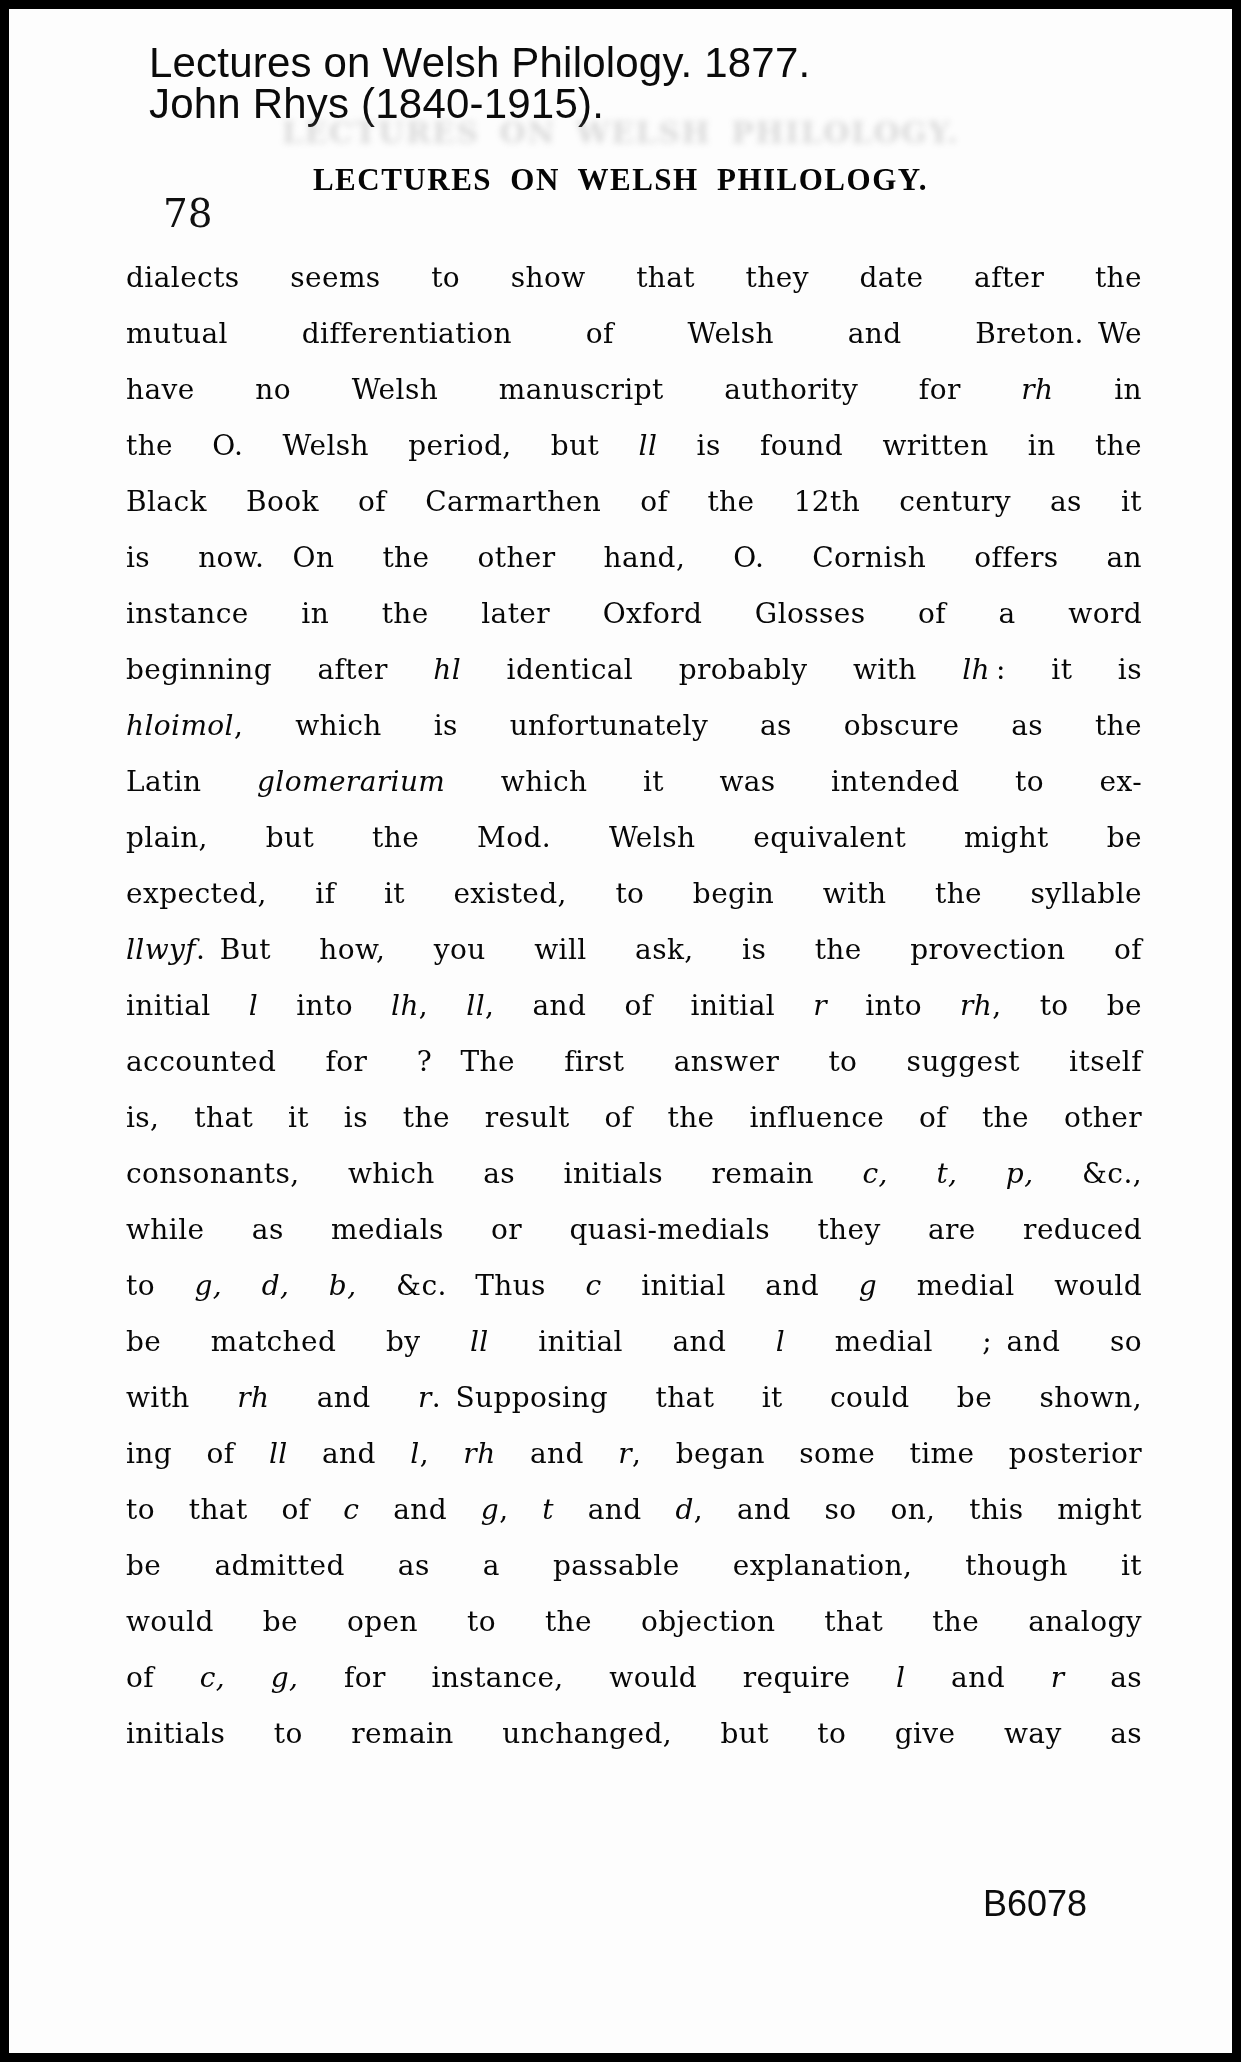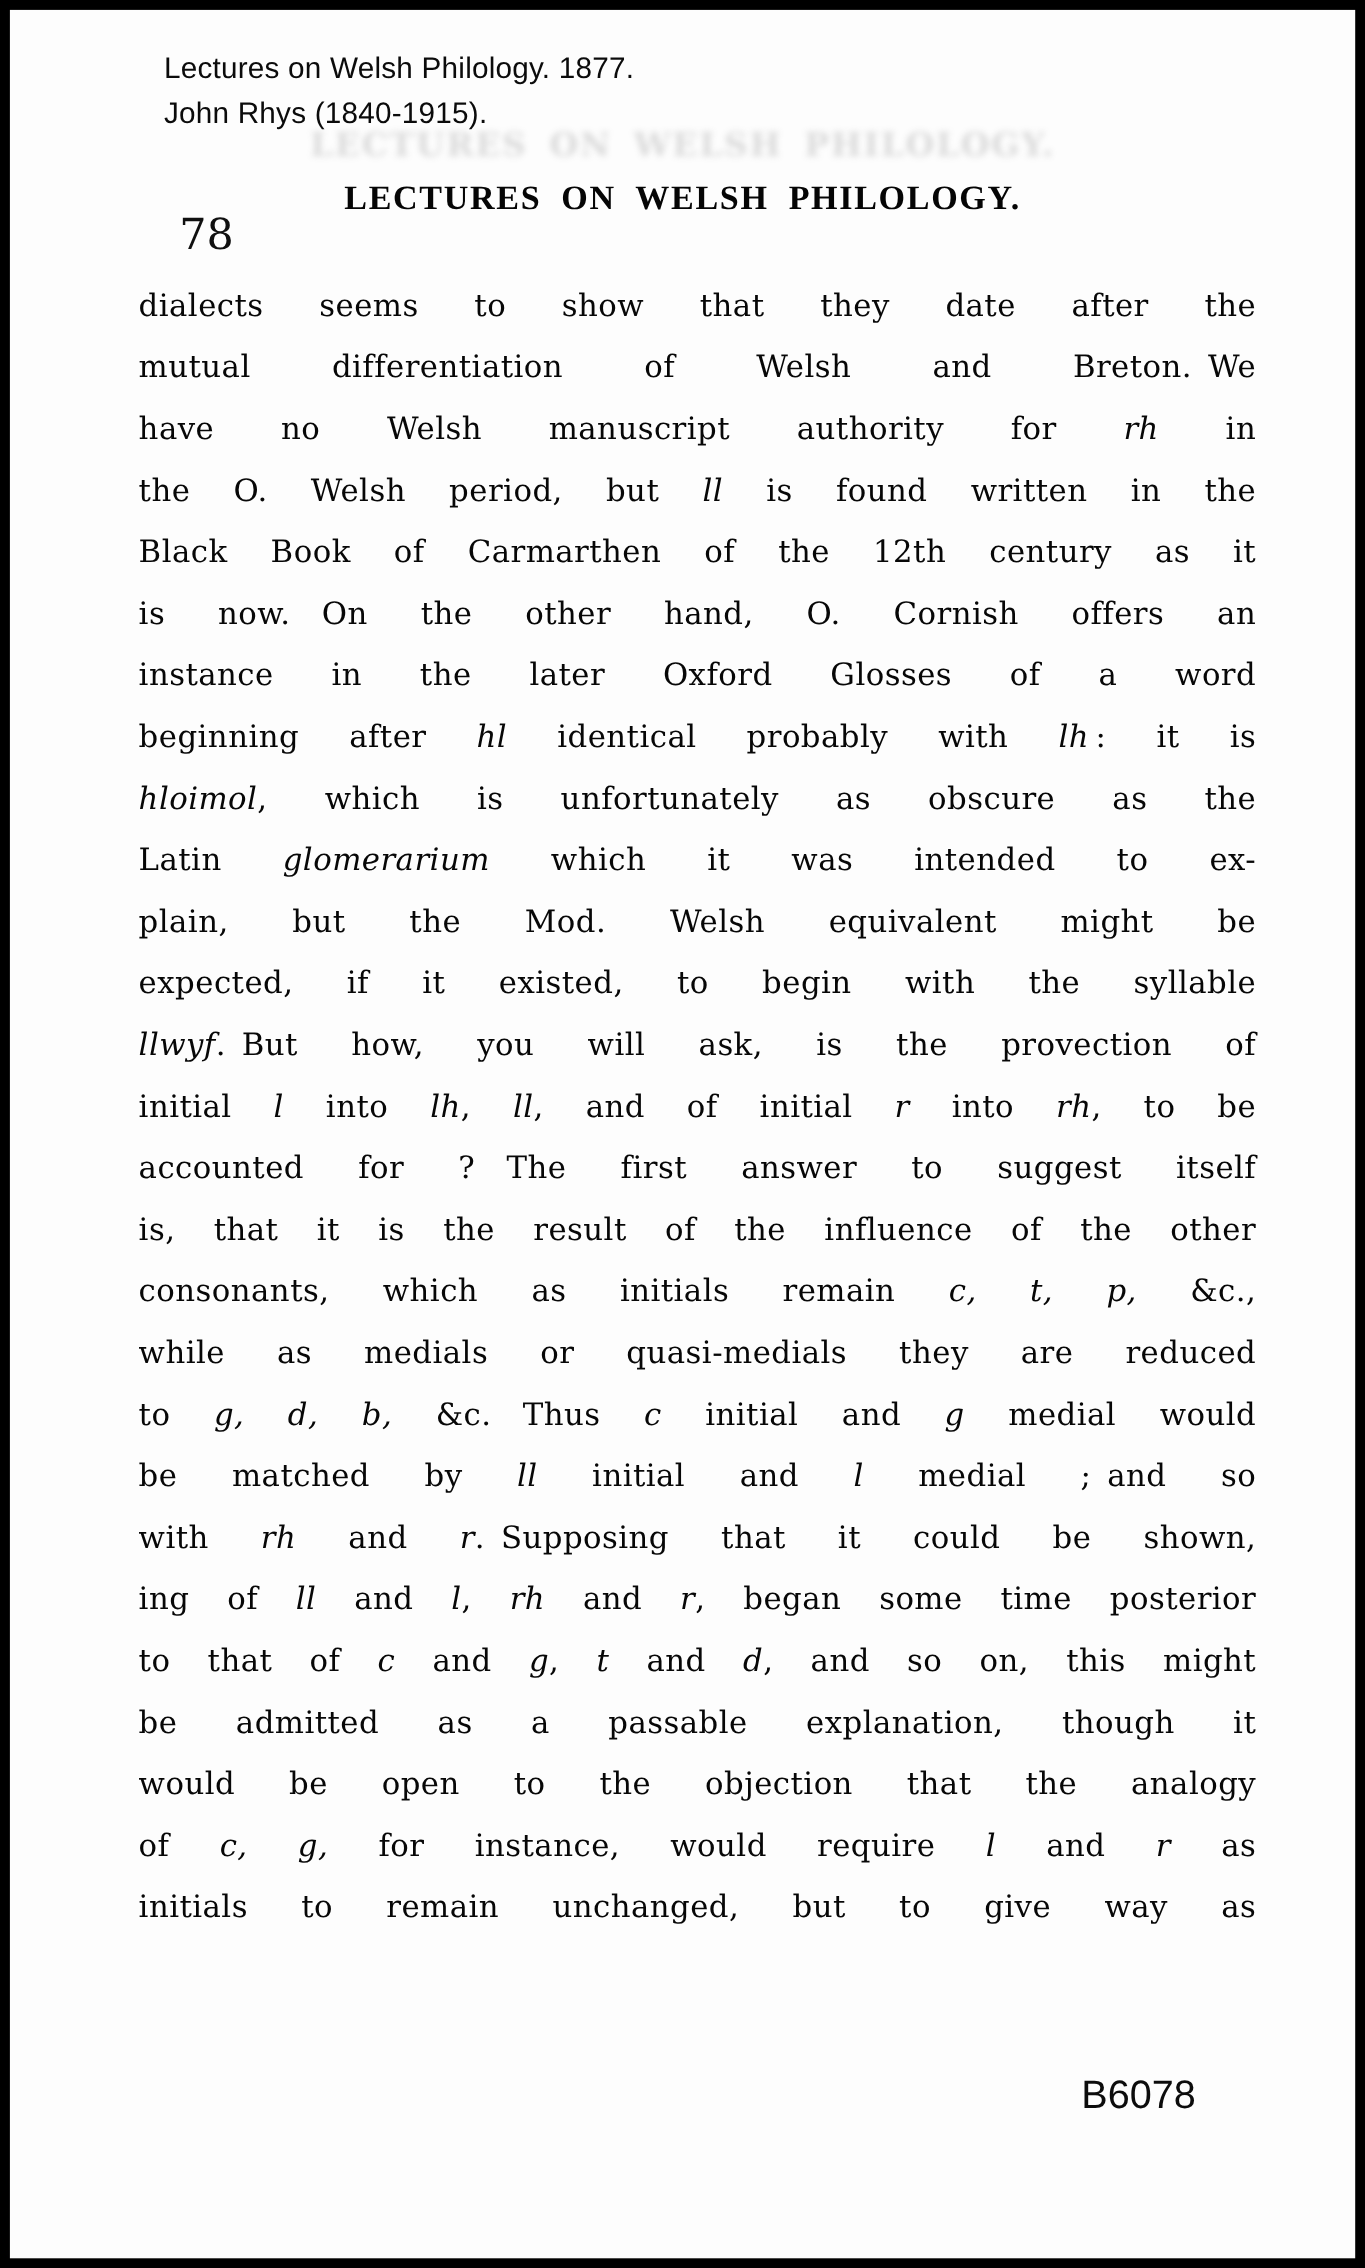--- a/index.html
+++ b/index.html
@@ -16,21 +16,21 @@
     border: 9px solid #000;
     overflow: hidden;
     font-family: "DejaVu Serif", serif;
     color: #0a0a0a;
   }
   .meta-header {
     position: absolute;
     left: 140px;
     top: 33px;
     font-family: "Liberation Sans", sans-serif;
-    font-size: 27px;
+    font-size: 42px;
     line-height: 41px;
     color: #0b0b0b;
     letter-spacing: 0.2px;
   }
   .ghost-head {
     position: absolute;
     left: 0;
     right: 0;
     top: 106px;
     text-align: center;

